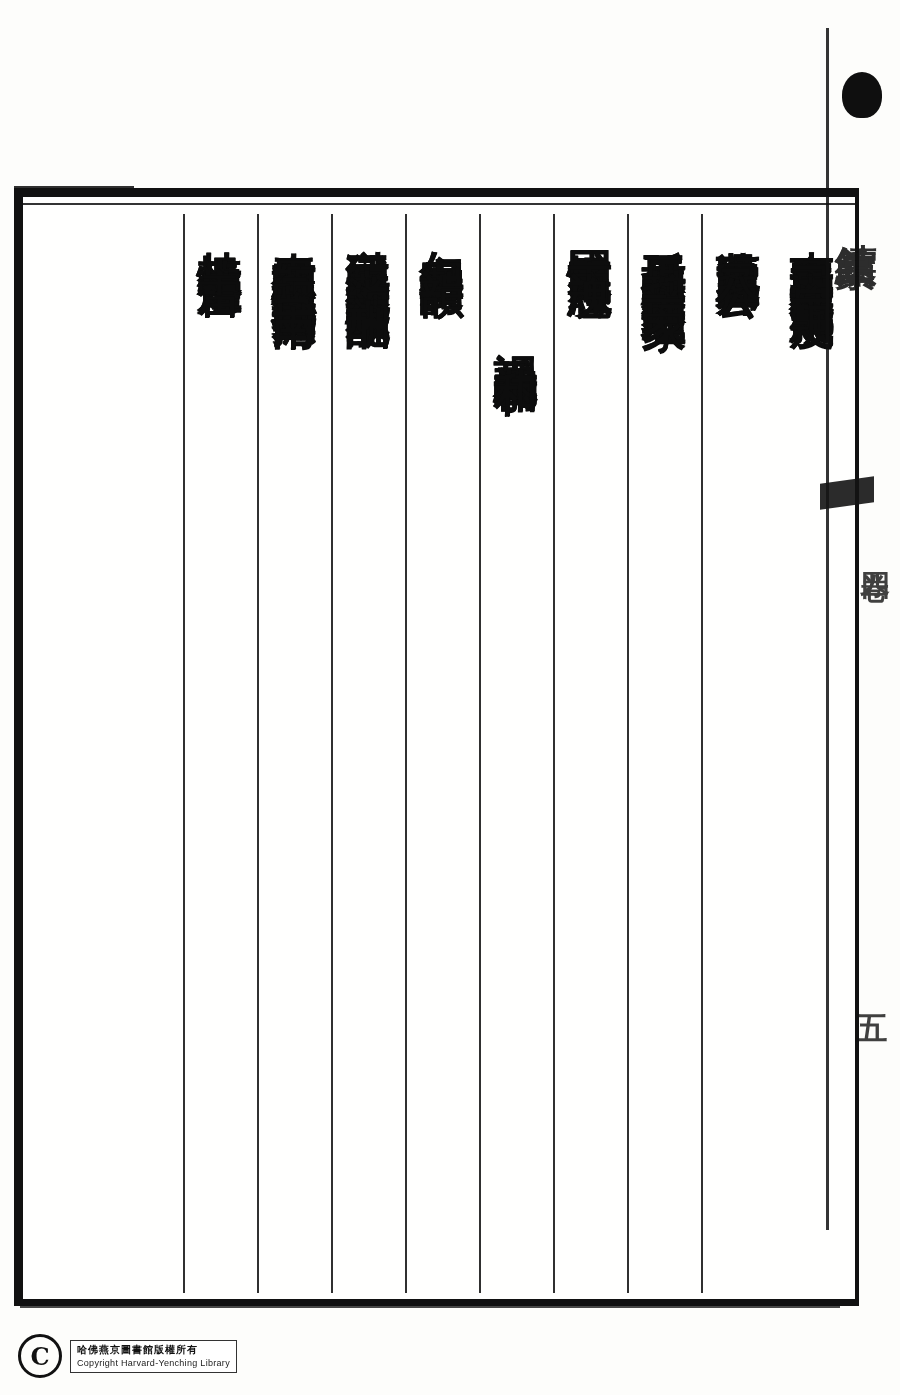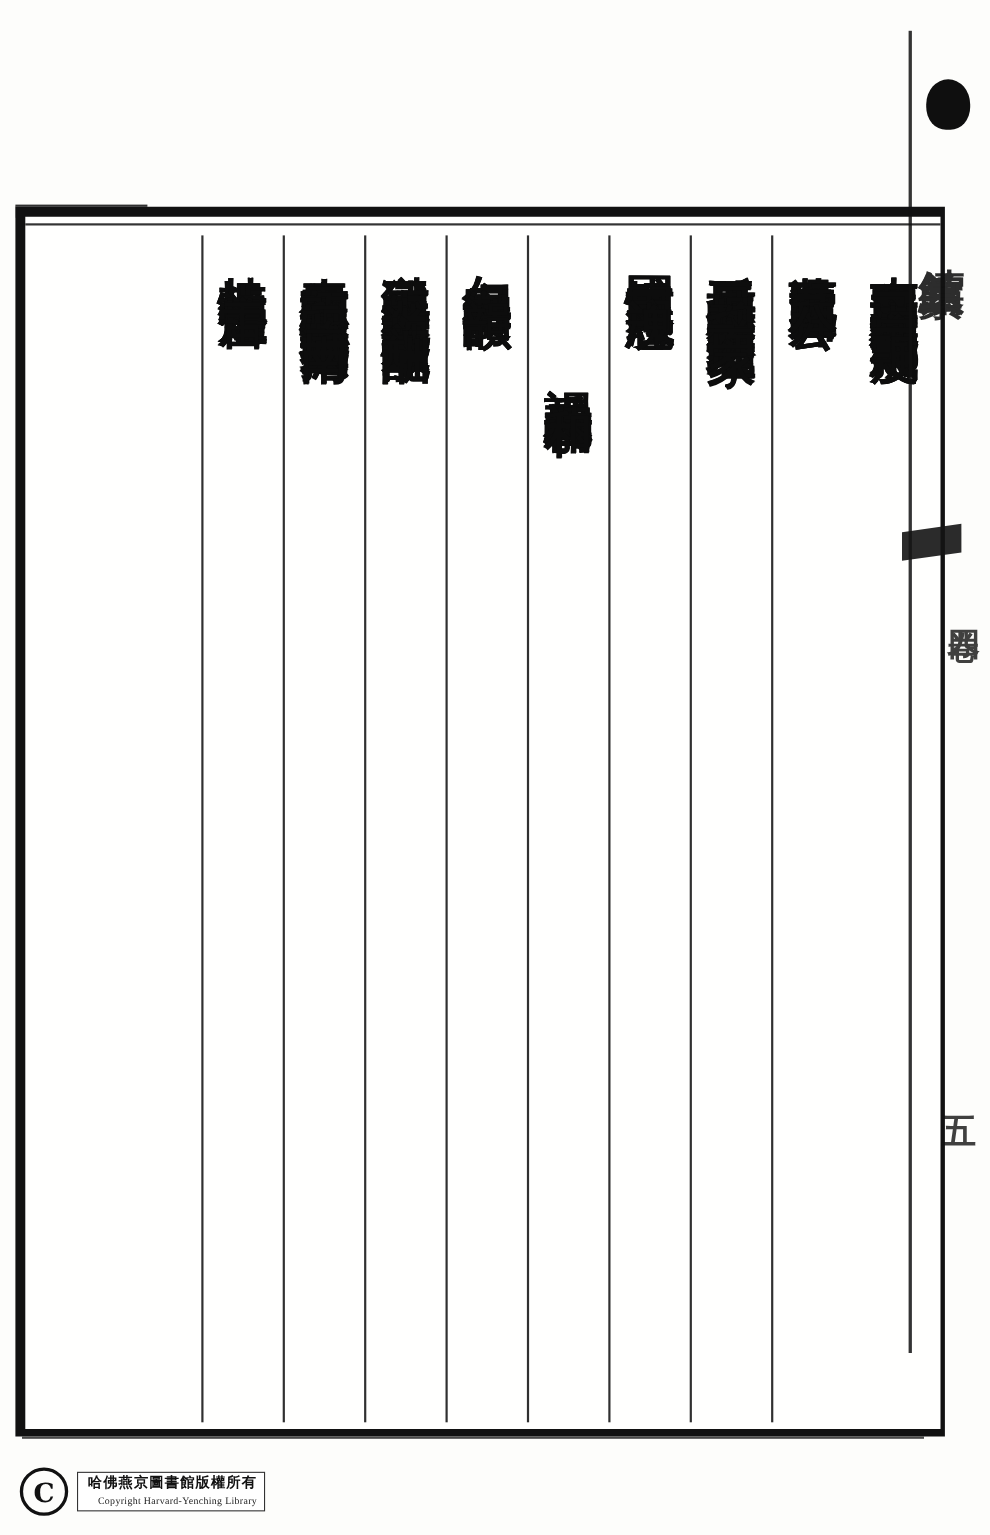--- a/index.html
+++ b/index.html
@@ -202,34 +202,32 @@
     color: #111;
     flex: 0 0 auto;
   }
   .stamp-box {
     border: 1px solid #333;
     padding: 3px 6px 4px 6px;
     background: #fff;
   }
   .stamp-cn {
     font-family: "DejaVu Sans", sans-serif;
-    font-size: 13px;
+    font-size: 10px;
     font-weight: 700;
     color: #111;
     letter-spacing: 1px;
     line-height: 1.1;
-    text-align: right;
   }
   .stamp-en {
-    font-family: Liberation Serif, serif;
+    font-family: Liberation Sans, sans-serif;
     font-size: 9px;
     color: #222;
     letter-spacing: .3px;
     margin-top: 3px;
-    margin-left: 12px;
   }
 </style>
 </head>
 <body>
 
 <div class="page-scan"></div>
 
 <div class="smudge" style="left:14px; top:186px; width:120px; height:12px;"></div>
 <div class="smudge" style="left:20px; top:1298px; width:820px; height:10px; opacity:.8;"></div>
 <div class="smudge" style="left:852px; top:190px; width:7px; height:1110px; opacity:.55;"></div>

